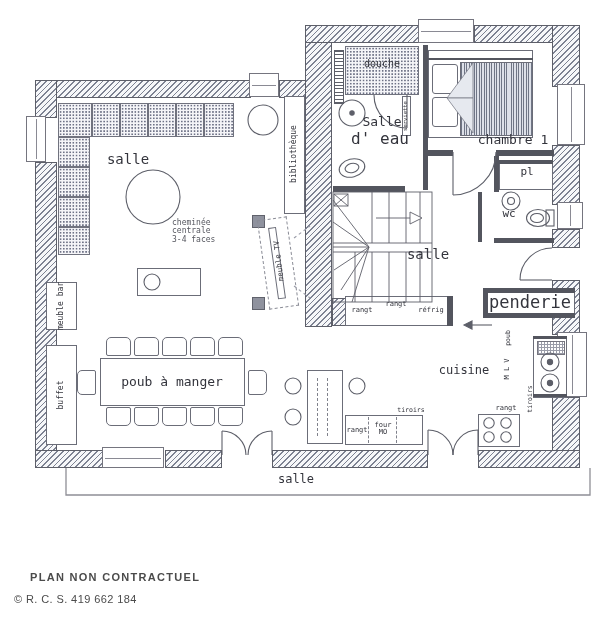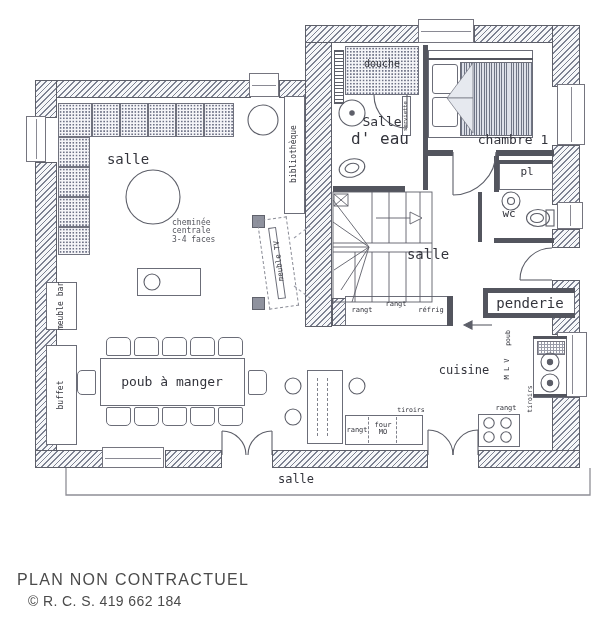--- a/index.html
+++ b/index.html
@@ -248,34 +248,34 @@
 3-4 faces</span>
   <span class="label v" style="left:294px;top:154px;font-size:8px">bibliothèque</span>
   <span class="label" style="left:382px;top:64px;font-size:10px">douche</span>
   <span class="label" style="left:382px;top:122px;font-size:13px">Salle</span>
   <span class="label" style="left:380px;top:139px;font-size:16px">d' eau</span>
   <span class="label v" style="left:406px;top:116px;font-size:5.5px">serviette</span>
   <span class="label" style="left:513px;top:140px;font-size:13px">chambre 1</span>
   <span class="label" style="left:527px;top:172px;font-size:11px">pl</span>
   <span class="label" style="left:509px;top:214px;font-size:11px">wc</span>
   <span class="label" style="left:428px;top:254px;font-size:14px">salle</span>
-  <span class="label" style="left:530px;top:303px;font-size:14px">penderie</span>
+  <span class="label" style="left:530px;top:303px;font-size:17px">penderie</span>
   <span class="label" style="left:362px;top:311px;font-size:7px">rangt</span>
   <span class="label" style="left:396px;top:305px;font-size:7px">rangt</span>
   <span class="label" style="left:431px;top:311px;font-size:7px">réfrig</span>
   <span class="label" style="left:464px;top:370px;font-size:12px">cuisine</span>
   <span class="label v" style="left:508px;top:338px;font-size:6.5px">poub</span>
   <span class="label v" style="left:508px;top:369px;font-size:7px">M L V</span>
   <span class="label v" style="left:530px;top:399px;font-size:6.5px">tiroirs</span>
   <span class="label" style="left:506px;top:409px;font-size:7px">rangt</span>
   <span class="label" style="left:411px;top:410px;font-size:6.5px">tiroirs</span>
   <span class="label" style="left:357px;top:431px;font-size:7px">rangt</span>
   <span class="label" style="left:383px;top:429px;font-size:7px;text-align:center">four
 MO</span>
   <span class="label" style="left:172px;top:382px;font-size:13px">poub à manger</span>
   <span class="label v" style="left:61px;top:306px;font-size:8px">meuble bar</span>
   <span class="label v" style="left:61px;top:395px;font-size:8px">buffet</span>
   <span class="label" style="left:279px;top:261px;font-size:7.5px;transform:translate(-50%,-50%) rotate(-97deg)">meuble TV</span>
   <span class="label" style="left:296px;top:479px;font-size:12px">salle</span>
 
-  <span class="footer" style="left:17px;top:571px;font-size:16px;letter-spacing:1.3px;font-weight:400">PLAN NON CONTRACTUEL</span>
-  <span class="footer" style="left:28px;top:593px;font-size:14px;letter-spacing:0.4px">© R. C. S. 419 662 184</span>
+  <span class="footer" style="left:30px;top:571px;font-size:11px;letter-spacing:1.3px;font-weight:700">PLAN NON CONTRACTUEL</span>
+  <span class="footer" style="left:14px;top:593px;font-size:11px;letter-spacing:0.4px">© R. C. S. 419 662 184</span>
 </div>
 
 </body></html>

